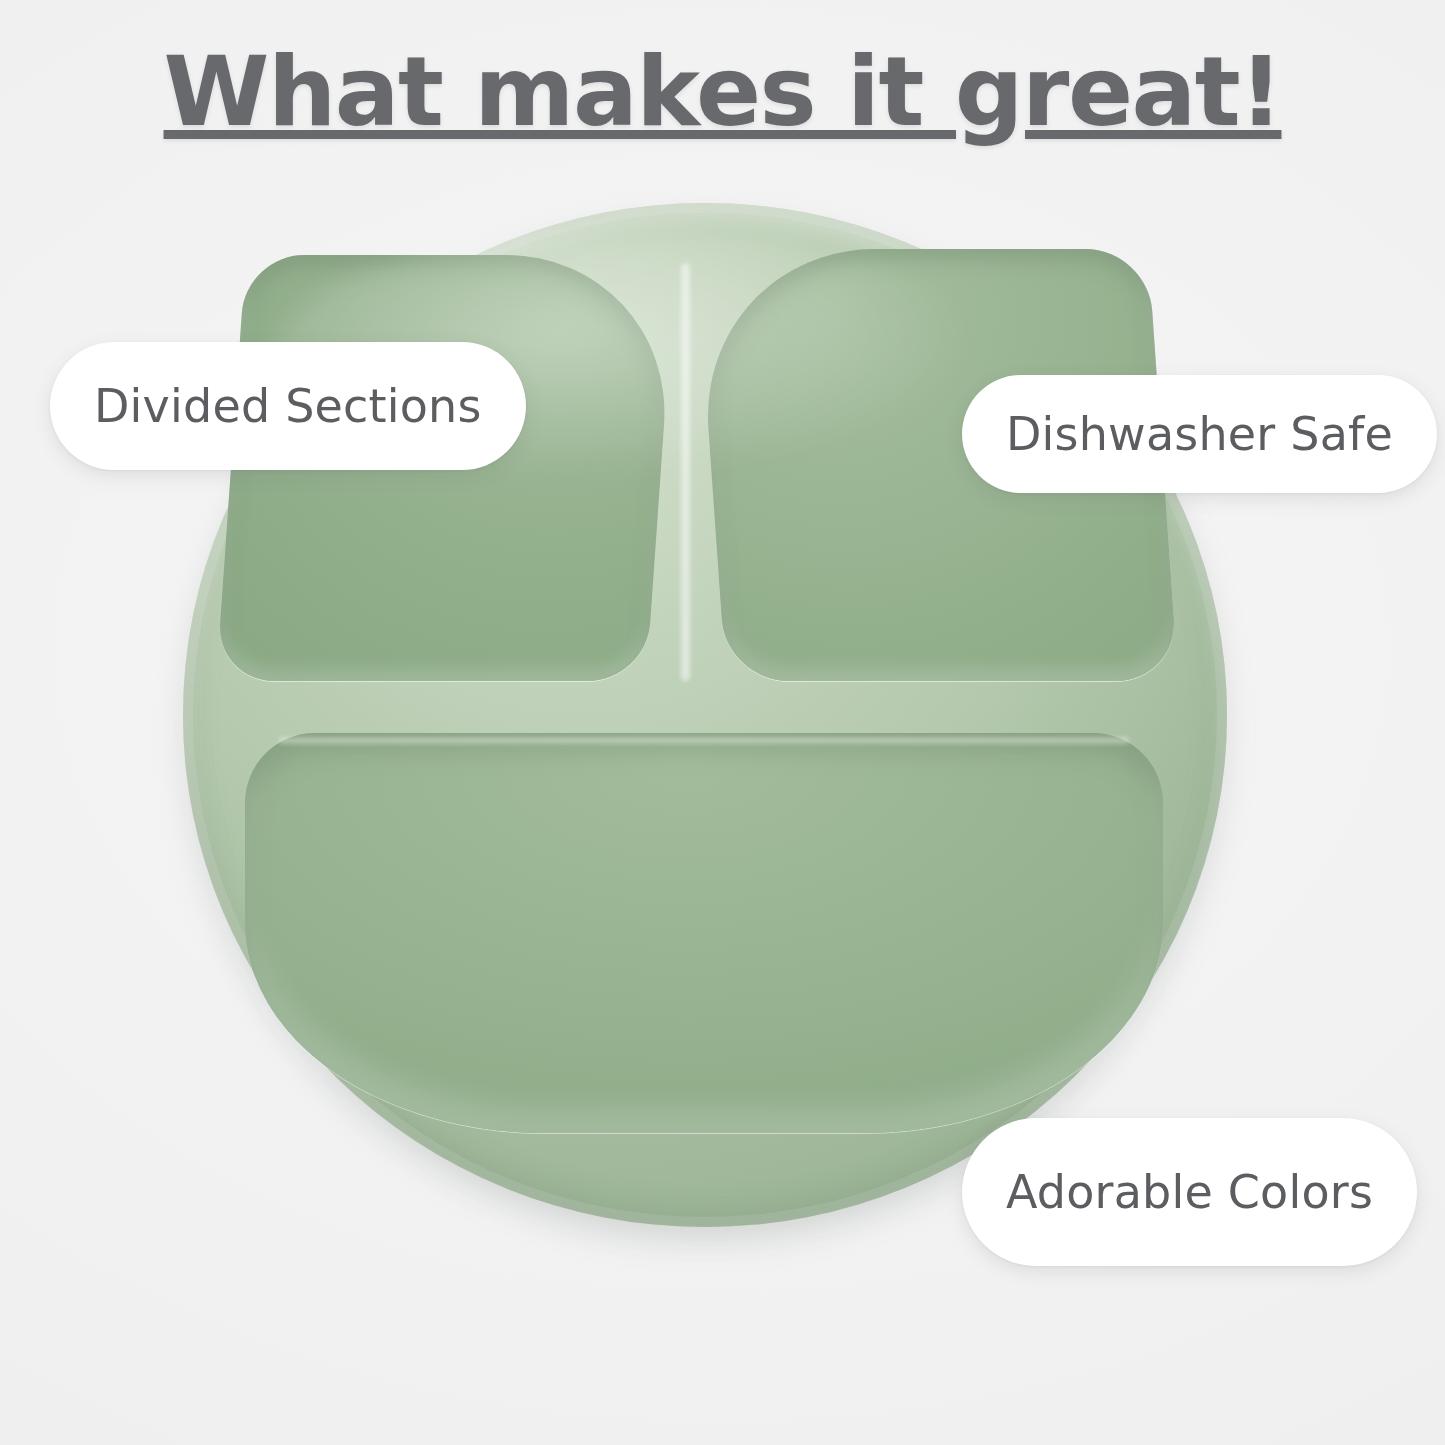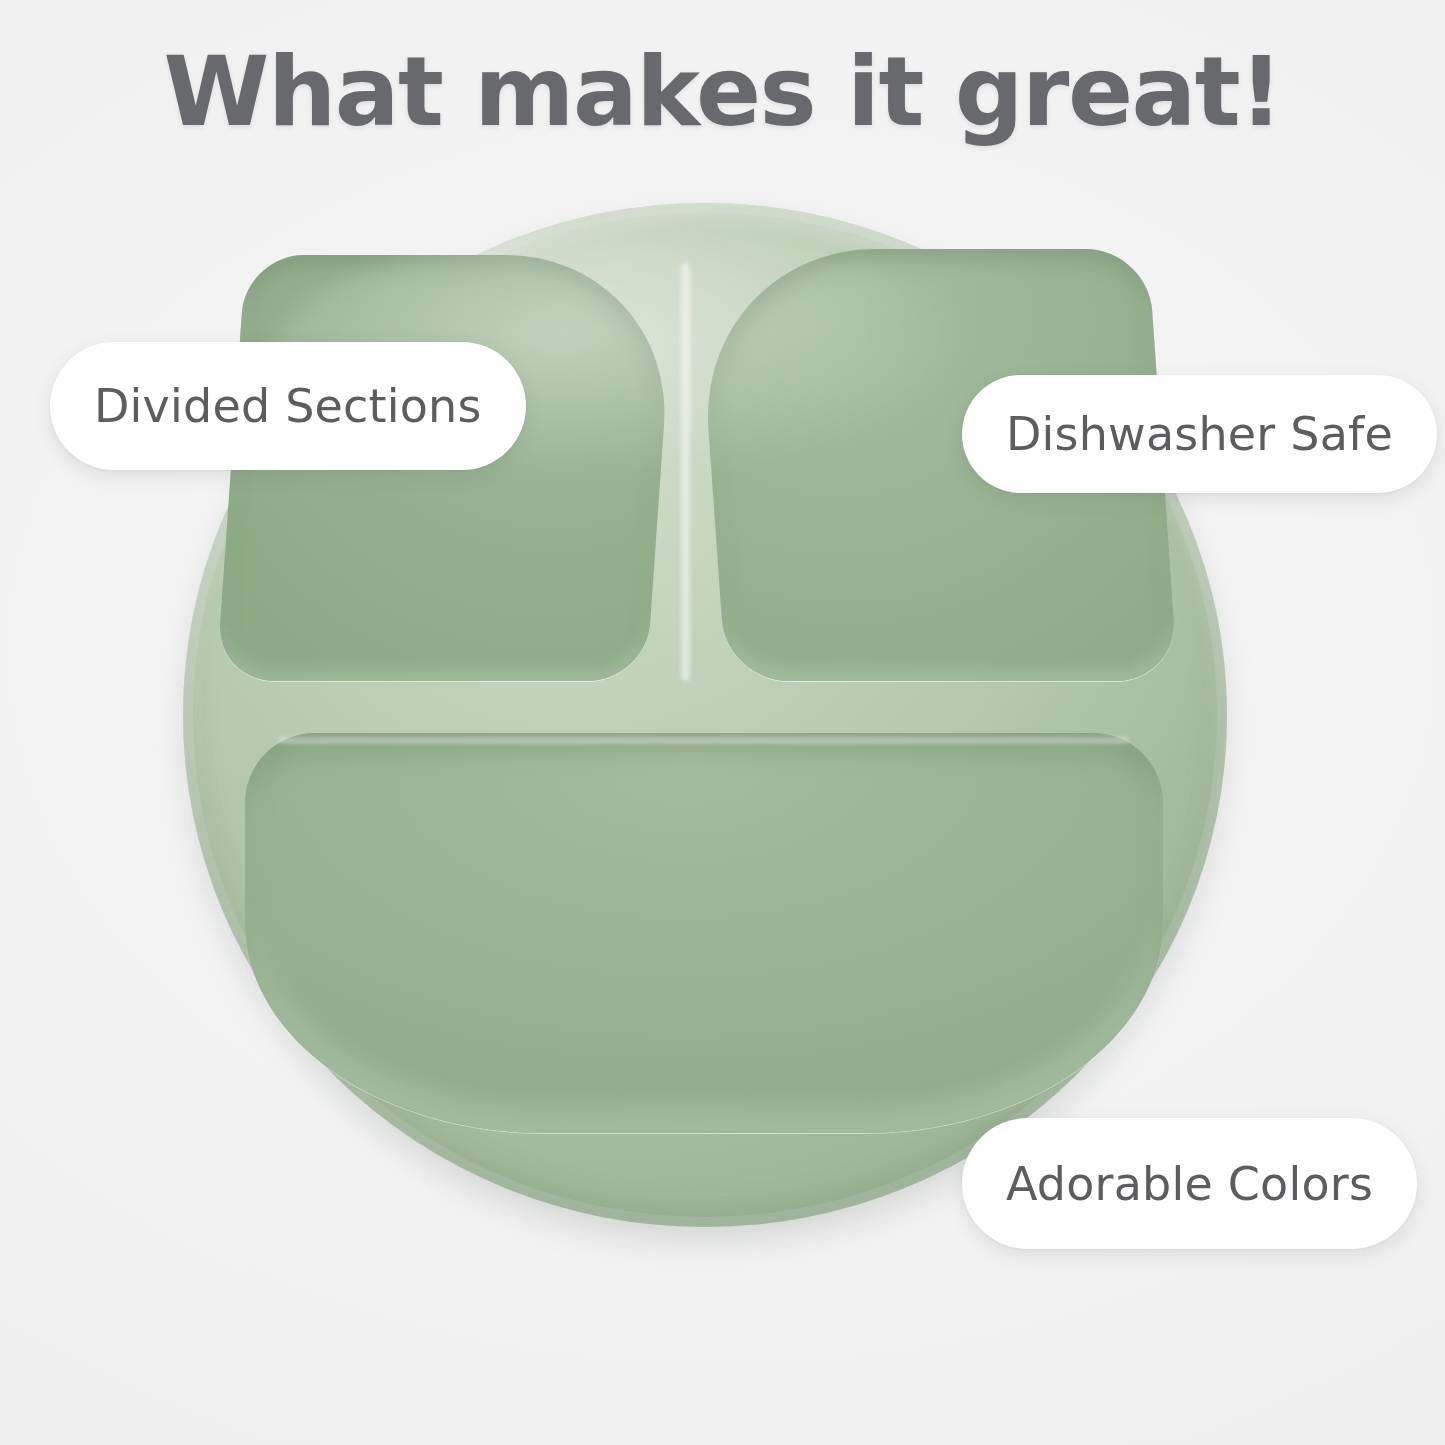--- a/index.html
+++ b/index.html
@@ -32,20 +32,21 @@
     top:42px;
     text-align:center;
     font-size:96px;
     line-height:1.06;
     font-weight:bold;
     letter-spacing:-1.5px;
     color:#67696c;
     font-family:"DejaVu Sans","Liberation Sans",sans-serif;
     text-shadow:0 2px 4px rgba(120,120,125,.18);
     white-space:nowrap;
+    text-decoration:underline;
   }
 
   
   #plate-wrap {
     position:absolute;
     left:183px; top:203px;
     width:1044px; height:1024px;
   }
 
   
@@ -172,21 +173,21 @@
     font-size:46px;
     line-height:1;
     font-weight:400;
     font-family:"DejaVu Sans","Liberation Sans",sans-serif;
     letter-spacing:.2px;
   }
 
   #pill-divided-sections  { left:50px;  top:342px;  height:128px; padding:0 44px; }
   #pill-dishwasher-safe   { left:962px; top:375px;  height:118px; padding:0 44px; }
   #pill-slide-proof       { left:50px;  top:1078px; height:131px; padding:0 44px; }
-  #pill-adorable-colors   { left:962px; top:1118px; height:131px; padding:12px 44px; }
+  #pill-adorable-colors   { left:962px; top:1118px; height:148px; padding:12px 44px; }
 </style>
 </head>
 <body>
 
 <div id="scene">
 
   <h1 id="title">What makes it great!</h1>
 
   <div id="plate-wrap">
     <div id="plate-shadow"></div>

